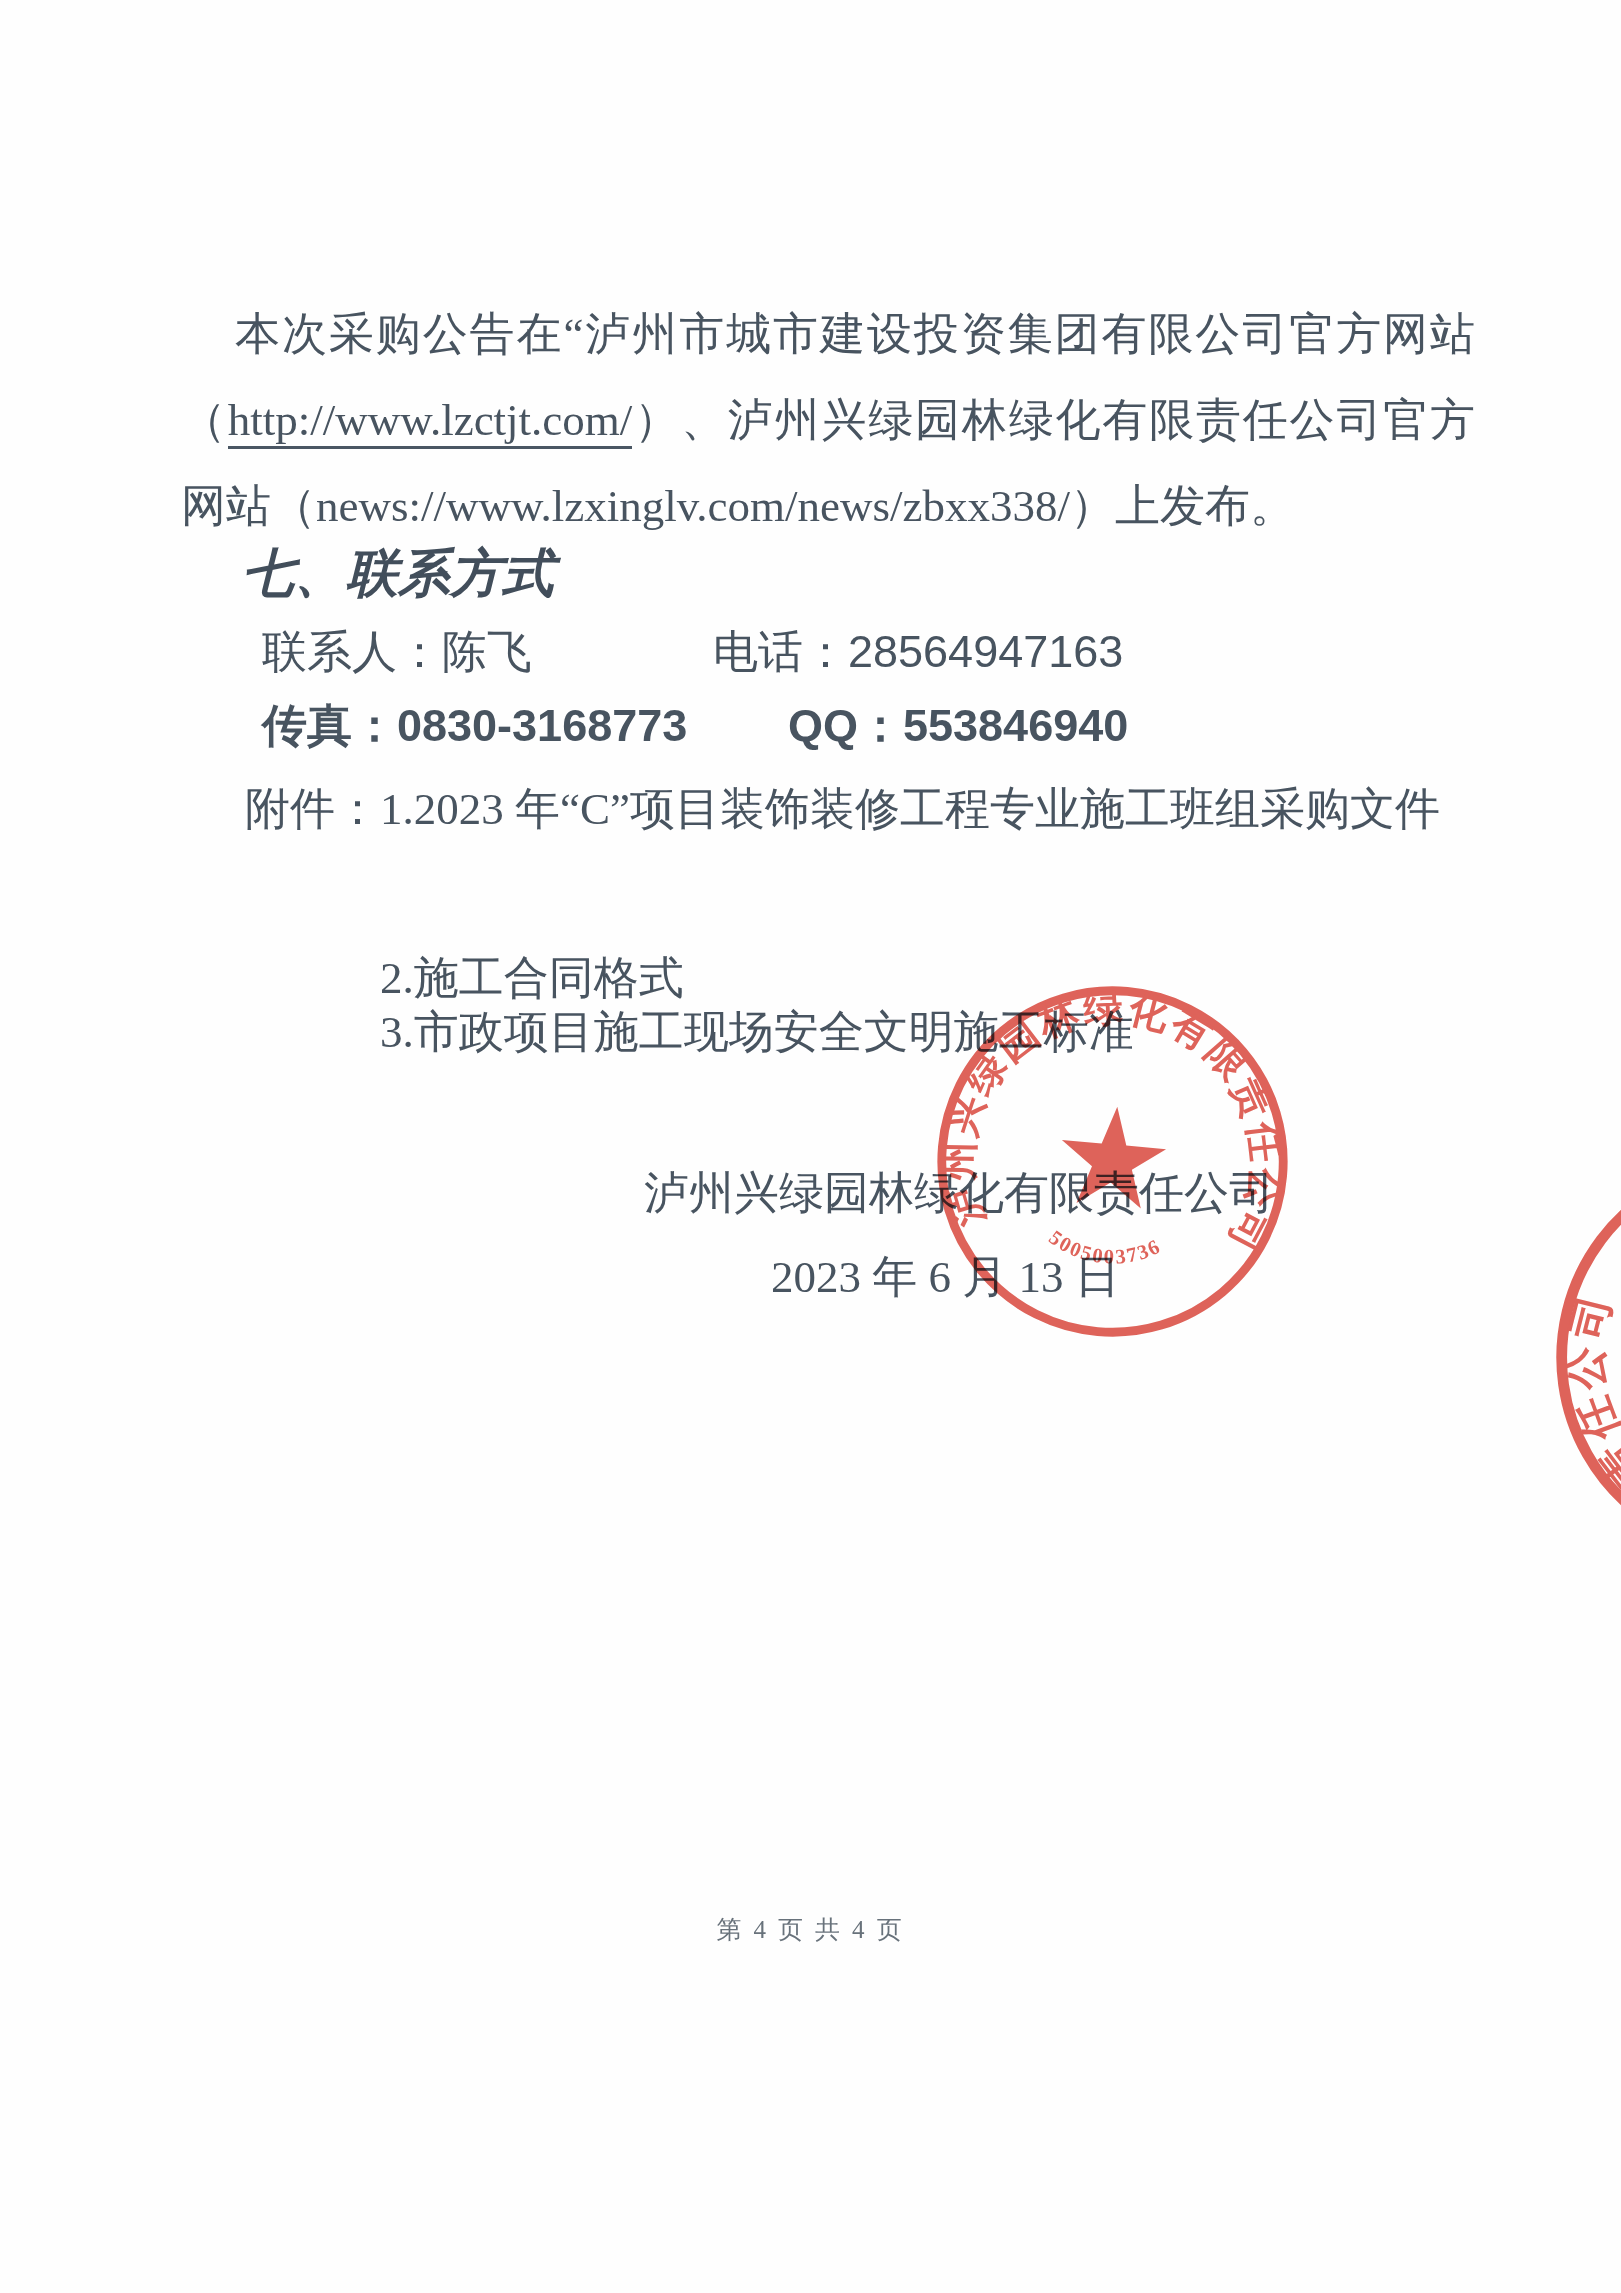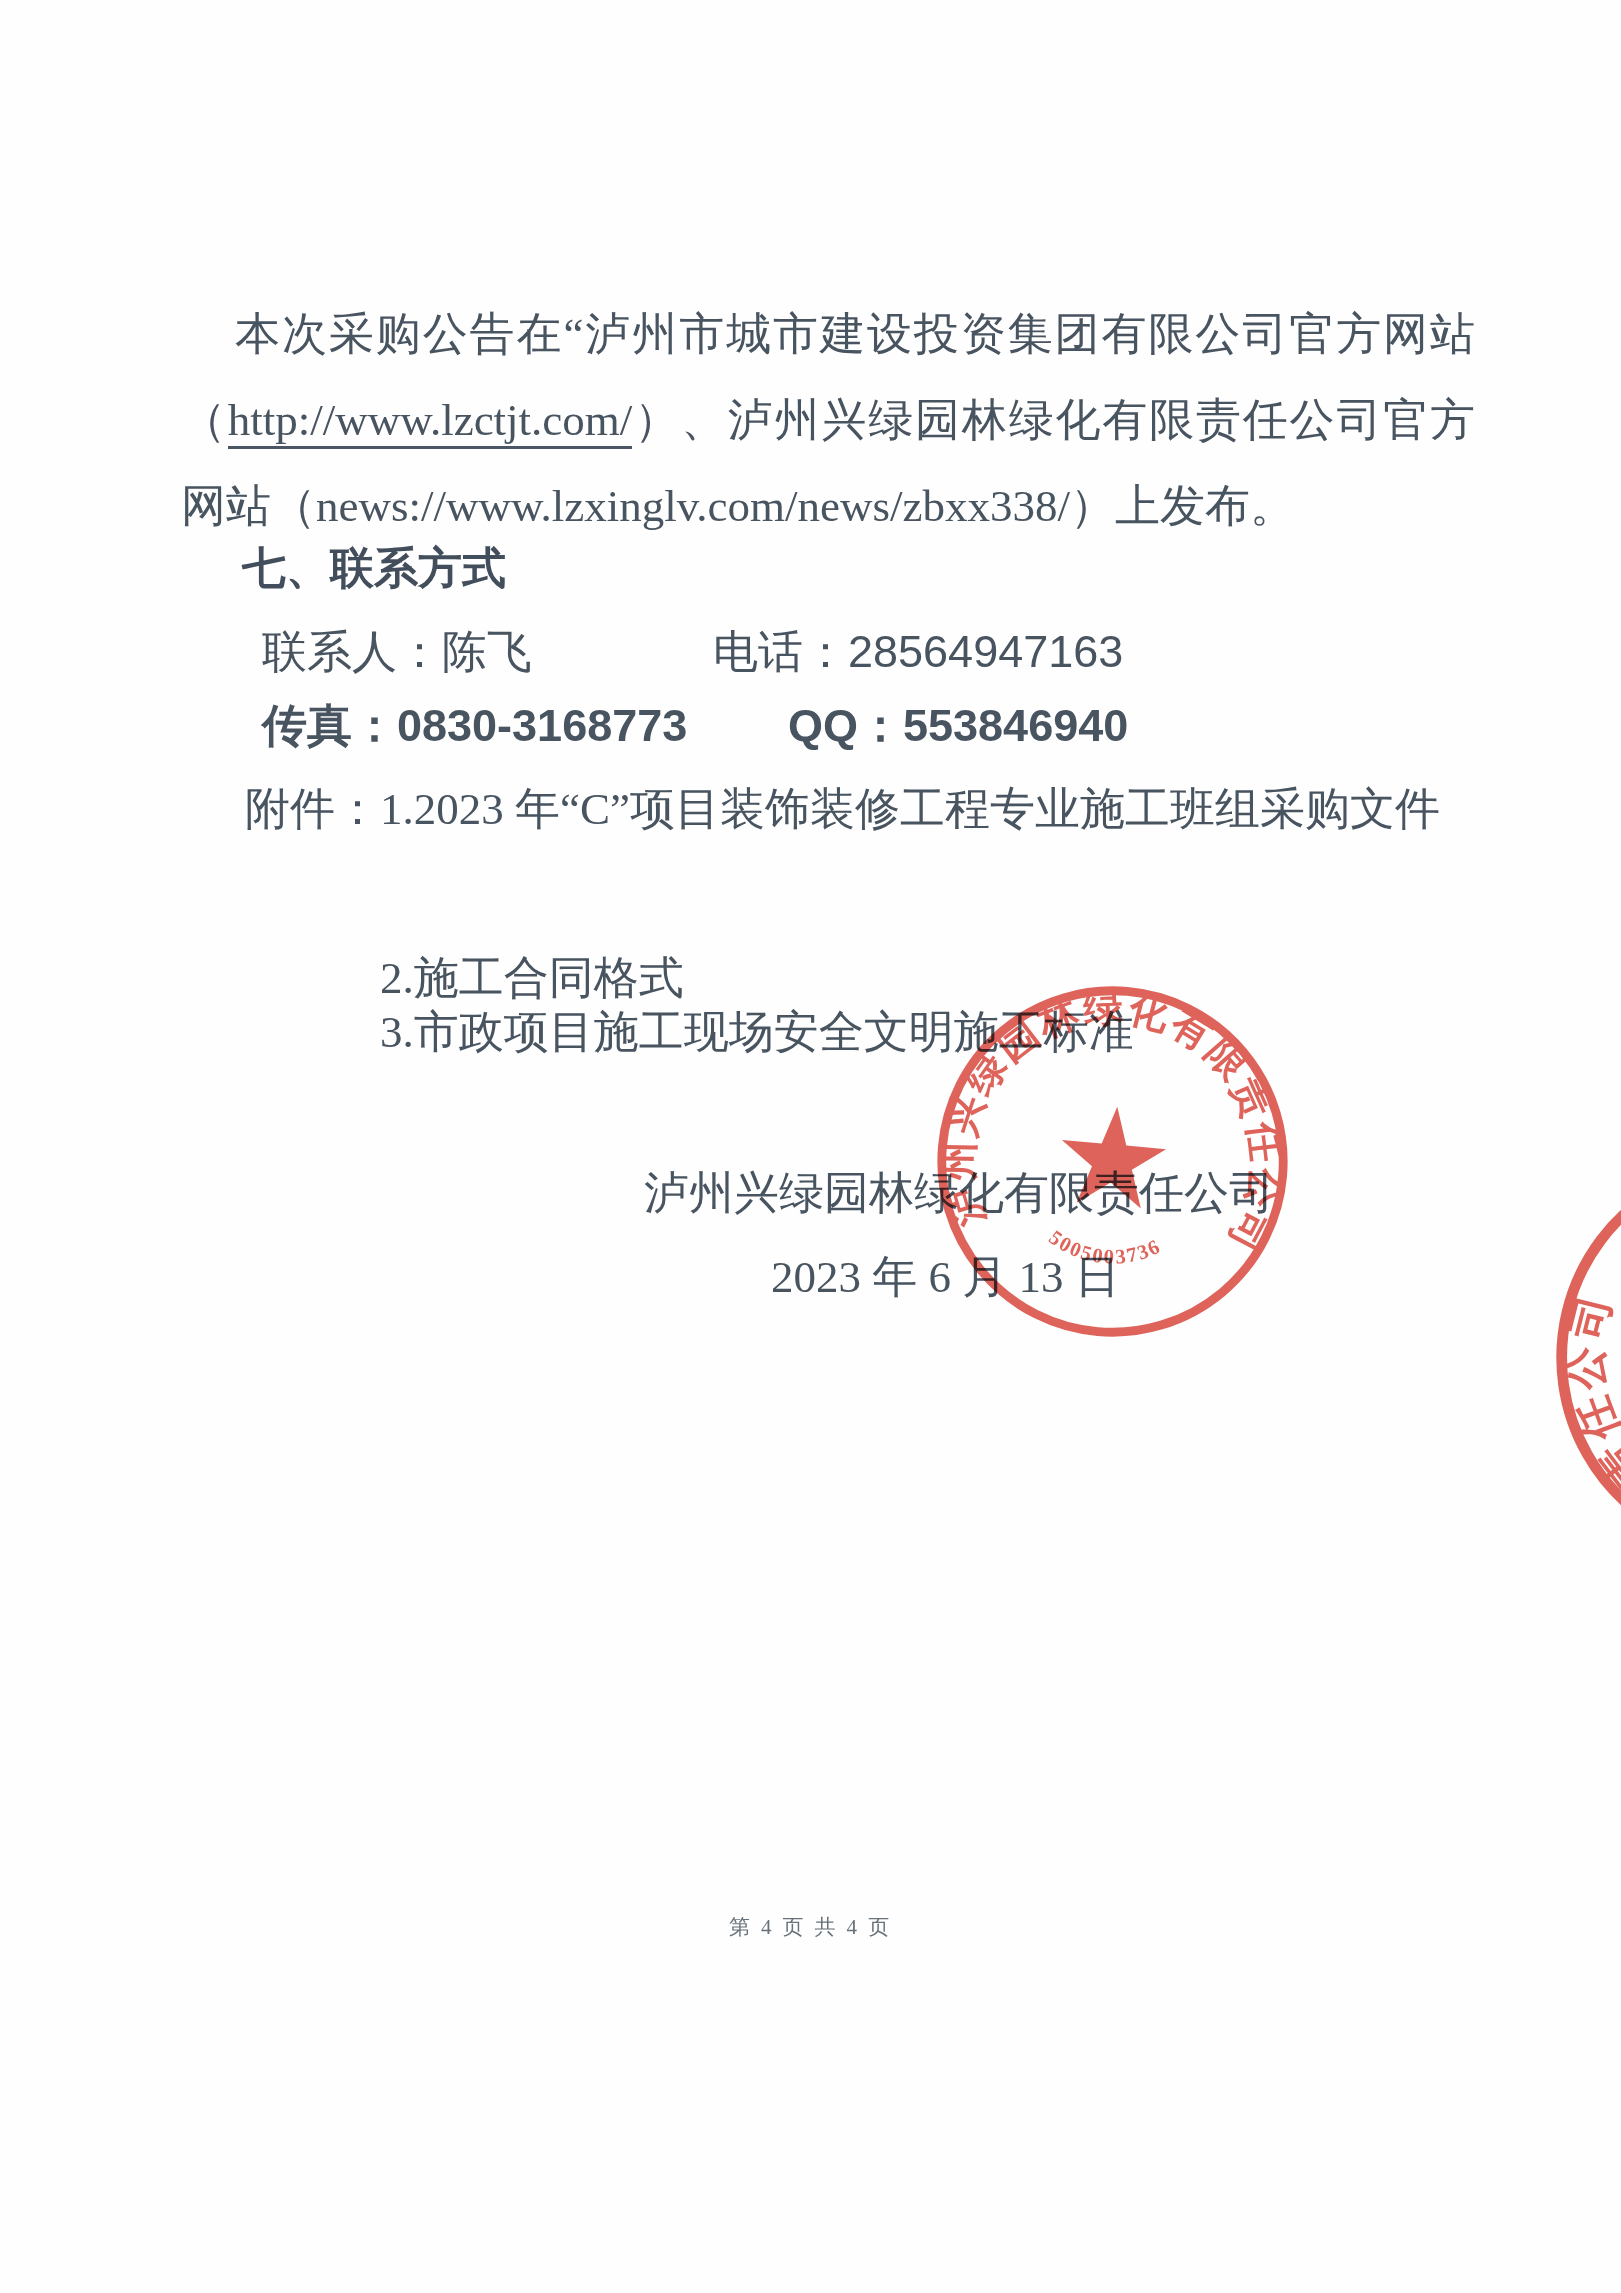--- a/index.html
+++ b/index.html
@@ -14,37 +14,37 @@
   }
   .content {
     position:absolute; left:181px; top:291px; width:1294px;
     font-size:45px; line-height:86px;
   }
   .para { margin:0; text-align:justify; }
   .p1 { position:absolute; top:0; left:0; width:100%; }
   .url { font-family:Liberation Serif, serif; }
   .underlined { border-bottom:3.9px solid #4a5663; padding-bottom:1px; }
   .heading { position:absolute; top:253px; left:61px; margin:0;
-             font-size:44px; font-weight:700; line-height:1.15; color:#424e5b; }
+             font-size:52px; font-weight:700; line-height:1.15; color:#424e5b;font-style:italic; }
   .line { position:absolute; line-height:1.2; white-space:nowrap; }
   .l-contact1 { top:334px; left:81px; }
   .l-contact2 { top:408px; left:81px;font-weight:bold; }
   .pair { display:inline-block; }
   .pair-person { width:451px; }
   .pair-fax { width:526px; }
   .num { font-family:"Liberation Sans","DejaVu Sans",sans-serif; }
   .attach { position:absolute; top:481px; left:0; width:100%;
             line-height:74px; text-indent:64px; }
   .l-item2 { top:660px; left:199px; }
   .l-item3 { top:714px; left:199px; }
   .l-company { top:875px; left:463px; }
   .l-date { top:959px; left:590px; }
   .footer {
     position:absolute; top:1913px; left:0; width:100%;
-    text-align:center; font-size:21px; letter-spacing:2.9px;
+    text-align:center; font-size:25px; letter-spacing:2.9px;
     color:#68727b; font-family:"Liberation Serif","DejaVu Serif",serif;
   }
   .seal { position:absolute; mix-blend-mode:multiply; opacity:.93; }
   .seal-main { left:931px; top:980px; transform:rotate(5deg); }
   .seal-partial { left:1547px; top:1147px; transform:rotate(172deg); }
   .seal text { font-family:"Liberation Serif","DejaVu Serif",serif; font-weight:700; }
 </style>
 </head>
 <body>
 

